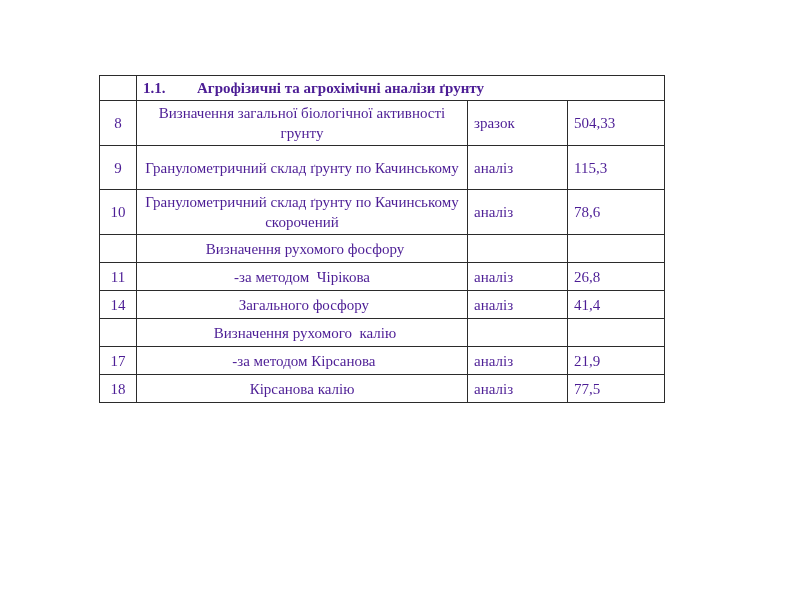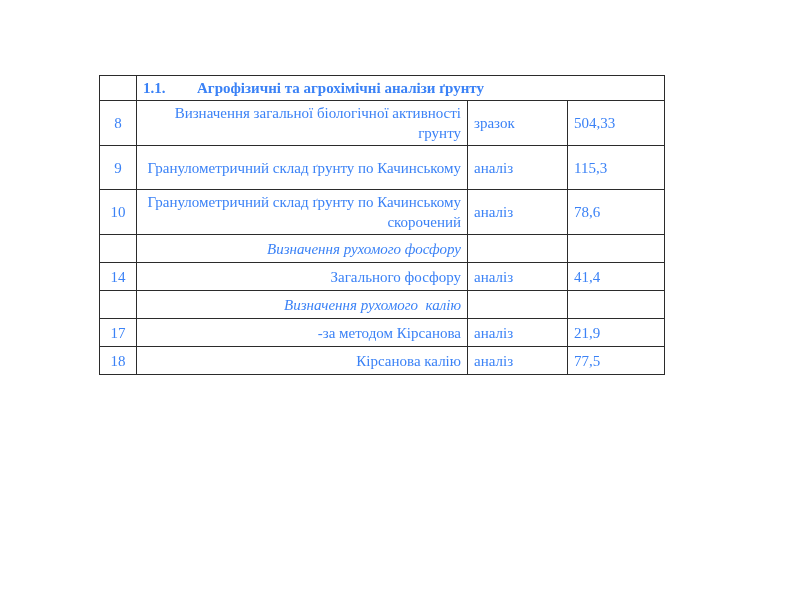--- a/index.html
+++ b/index.html
@@ -7,21 +7,21 @@
     padding: 0;
     background: #ffffff;
   }
   .stage {
     position: relative;
     width: 800px;
     height: 600px;
     background: #ffffff;
     overflow: hidden;
     font-family: "Liberation Serif", "DejaVu Serif", serif;
-    color: #3b82f6;
+    color: #4c1d95;
   }
   table.analysis {
     position: absolute;
     left: 99px;
     top: 75px;
     width: 565px;
     border-collapse: collapse;
     table-layout: fixed;
     font-size: 15px;
     line-height: 20px;
@@ -37,36 +37,35 @@
     overflow: hidden;
   }
   tr.r-head  { height: 25px; }
   tr.r-tall  { height: 44px; }
   tr.r-std   { height: 28px; }
   td.cell-num {
     text-align: center;
     padding: 2px 2px;
   }
   td.cell-desc {
-    text-align: right;
+    text-align: center;
     white-space: pre-wrap;
   }
   td.cell-unit, td.cell-value {
     text-align: left;
   }
   td.head-cell {
     font-weight: bold;
     padding-left: 7px;
   }
   td.head-cell .head-no {
     display: inline-block;
     min-width: 54px;
   }
   tr.r-section td.cell-desc {
-    font-style: italic;
     padding-left: 12px;
   }
 </style>
 </head>
 <body>
 
 <div class="stage">
   <table class="analysis">
     <colgroup>
       <col class="c-num">
@@ -103,20 +102,26 @@
         <td class="cell-value">78,6</td>
       </tr>
 
       <tr class="r-std r-section">
         <td class="cell-num"></td>
         <td class="cell-desc">Визначення рухомого фосфору</td>
         <td class="cell-unit"></td>
         <td class="cell-value"></td>
       </tr>
 
+      <tr class="r-std">
+        <td class="cell-num">11</td>
+        <td class="cell-desc">-за методом  Чірікова</td>
+        <td class="cell-unit">аналіз</td>
+        <td class="cell-value">26,8</td>
+      </tr>
 
 
 
       <tr class="r-std">
         <td class="cell-num">14</td>
         <td class="cell-desc"> Загального фосфору</td>
         <td class="cell-unit">аналіз</td>
         <td class="cell-value">41,4</td>
       </tr>
 

